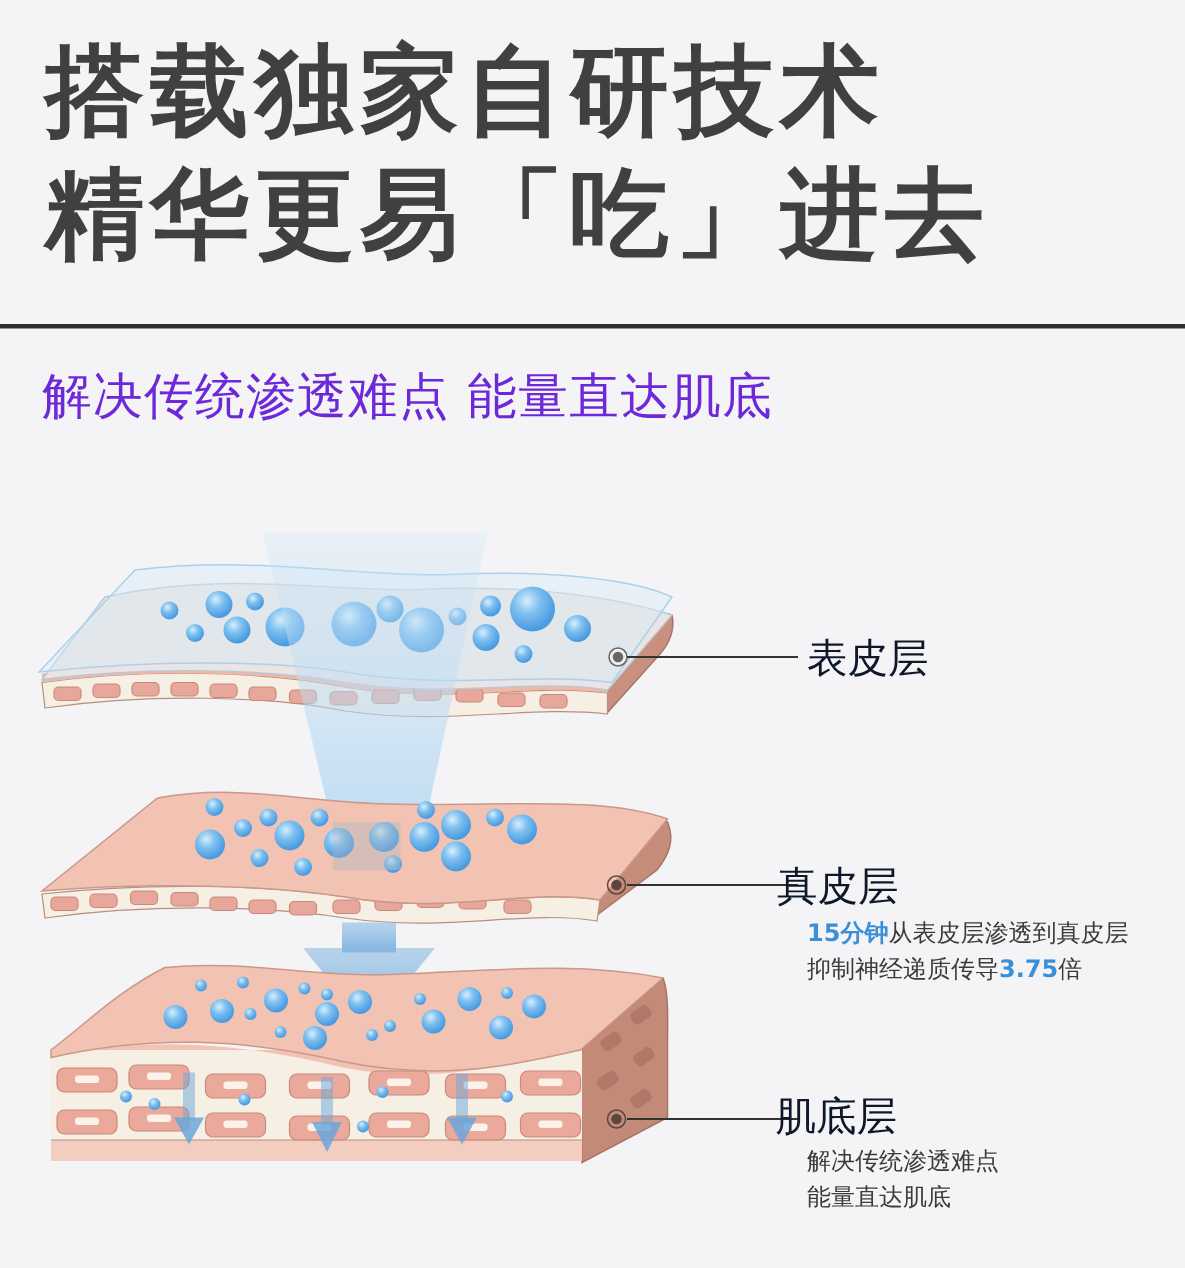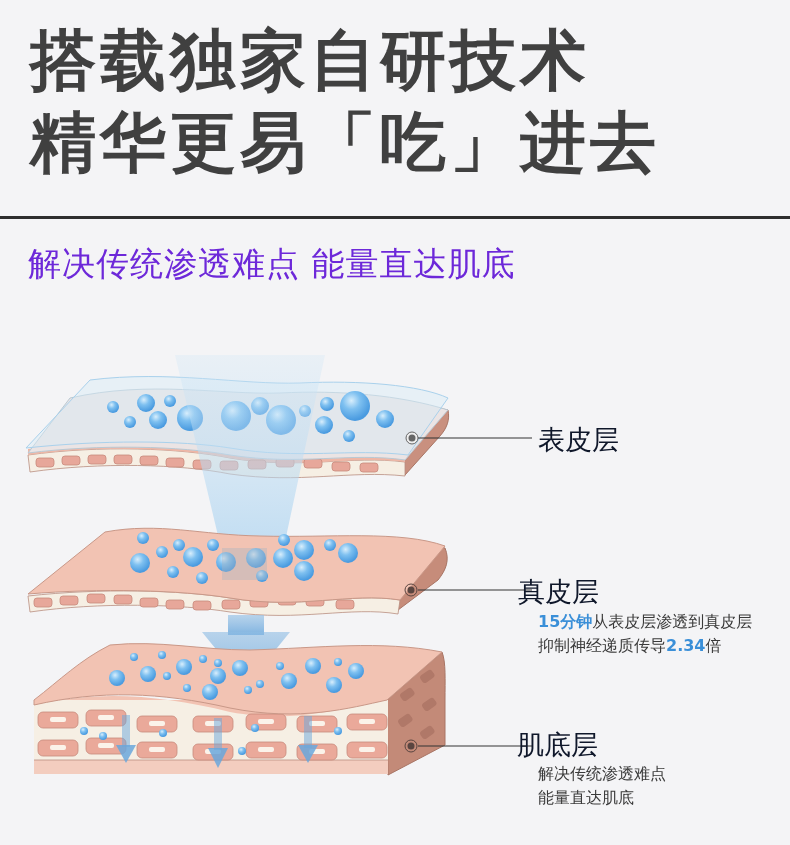--- a/index.html
+++ b/index.html
@@ -256,18 +256,18 @@
   <line x1="418" y1="746" x2="532" y2="746" stroke="#333" stroke-width="1.2"></line>
 </svg>
 
 <div class="label-title" style="left:538px; top:423px;">表皮层</div>
 
 <div class="label-title" style="left:518px; top:575px;">真皮层</div>
 <div class="label-desc" style="left:538px; top:610px;">
   <span class="hl">15分钟</span><span>从表皮层渗透到真皮层</span>
 </div>
 <div class="label-desc" style="left:538px; top:634px;">
-  <span>抑制神经递质传导</span><span class="hl">2.34</span><span>倍</span>
+  <span>抑制神经递质传导</span><span class="hl">3.75</span><span>倍</span>
 </div>
 
 <div class="label-title" style="left:517px; top:728px;">肌底层</div>
 <div class="label-desc" style="left:538px; top:762px;">解决传统渗透难点</div>
 <div class="label-desc" style="left:538px; top:786px;">能量直达肌底</div>
 
 </body></html>

